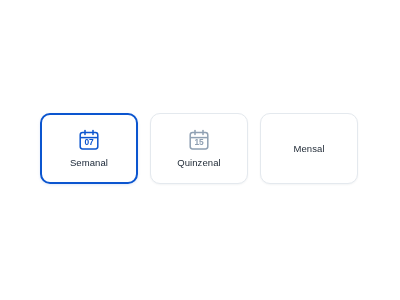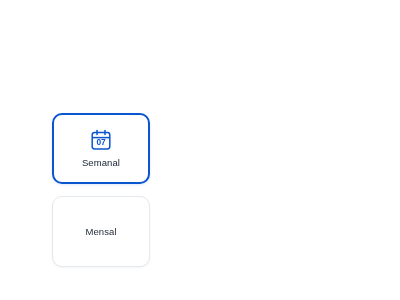--- a/index.html
+++ b/index.html
@@ -9,25 +9,24 @@
   body {
     width: 400px;
     height: 300px;
     background: #ffffff;
     font-family: "Liberation Sans", sans-serif;
     overflow: hidden;
   }
 
   #frequency-selector {
     position: absolute;
-    left: 52px;
+    left: 40px;
     top: 113px;
     display: flex;
     gap: 12px;
-    flex-direction: column;
   }
 
   .option-card {
     box-sizing: border-box;
     width: 98px;
     height: 71px;
     border-radius: 10px;
     background: #ffffff;
     display: flex;
     flex-direction: column;
@@ -85,18 +84,30 @@
         <line x1="8" y1="2.5" x2="8" y2="6.5" stroke="#0b55cf" stroke-width="1.5" stroke-linecap="round"></line>
         <line x1="16" y1="2.5" x2="16" y2="6.5" stroke="#0b55cf" stroke-width="1.5" stroke-linecap="round"></line>
         <rect x="3.2" y="4.6" width="17.6" height="16.4" rx="2.4" ry="2.4" fill="none" stroke="#0b55cf" stroke-width="1.5"></rect>
         <line x1="3.2" y1="9.6" x2="20.8" y2="9.6" stroke="#0b55cf" stroke-width="1.5"></line>
         <text class="cal-num" x="12" y="17.2" text-anchor="middle" fill="#0b55cf">07</text>
       </svg>
     </span>
     <span class="card-label">Semanal</span>
   </div>
 
+  <div class="option-card is-unselected">
+    <span class="card-icon">
+      <svg viewBox="0 0 24 24" width="24" height="24" aria-hidden="true">
+        <line x1="8" y1="2.5" x2="8" y2="6.5" stroke="#8fa0b3" stroke-width="1.5" stroke-linecap="round"></line>
+        <line x1="16" y1="2.5" x2="16" y2="6.5" stroke="#8fa0b3" stroke-width="1.5" stroke-linecap="round"></line>
+        <rect x="3.2" y="4.6" width="17.6" height="16.4" rx="2.4" ry="2.4" fill="none" stroke="#8fa0b3" stroke-width="1.5"></rect>
+        <line x1="3.2" y1="9.6" x2="20.8" y2="9.6" stroke="#8fa0b3" stroke-width="1.5"></line>
+        <text class="cal-num" x="12" y="17.2" text-anchor="middle" fill="#8fa0b3">15</text>
+      </svg>
+    </span>
+    <span class="card-label">Quinzenal</span>
+  </div>
 
   <div class="option-card is-unselected">
     <span class="card-label">Mensal</span>
   </div>
 
 </div>
 
 </body></html>

